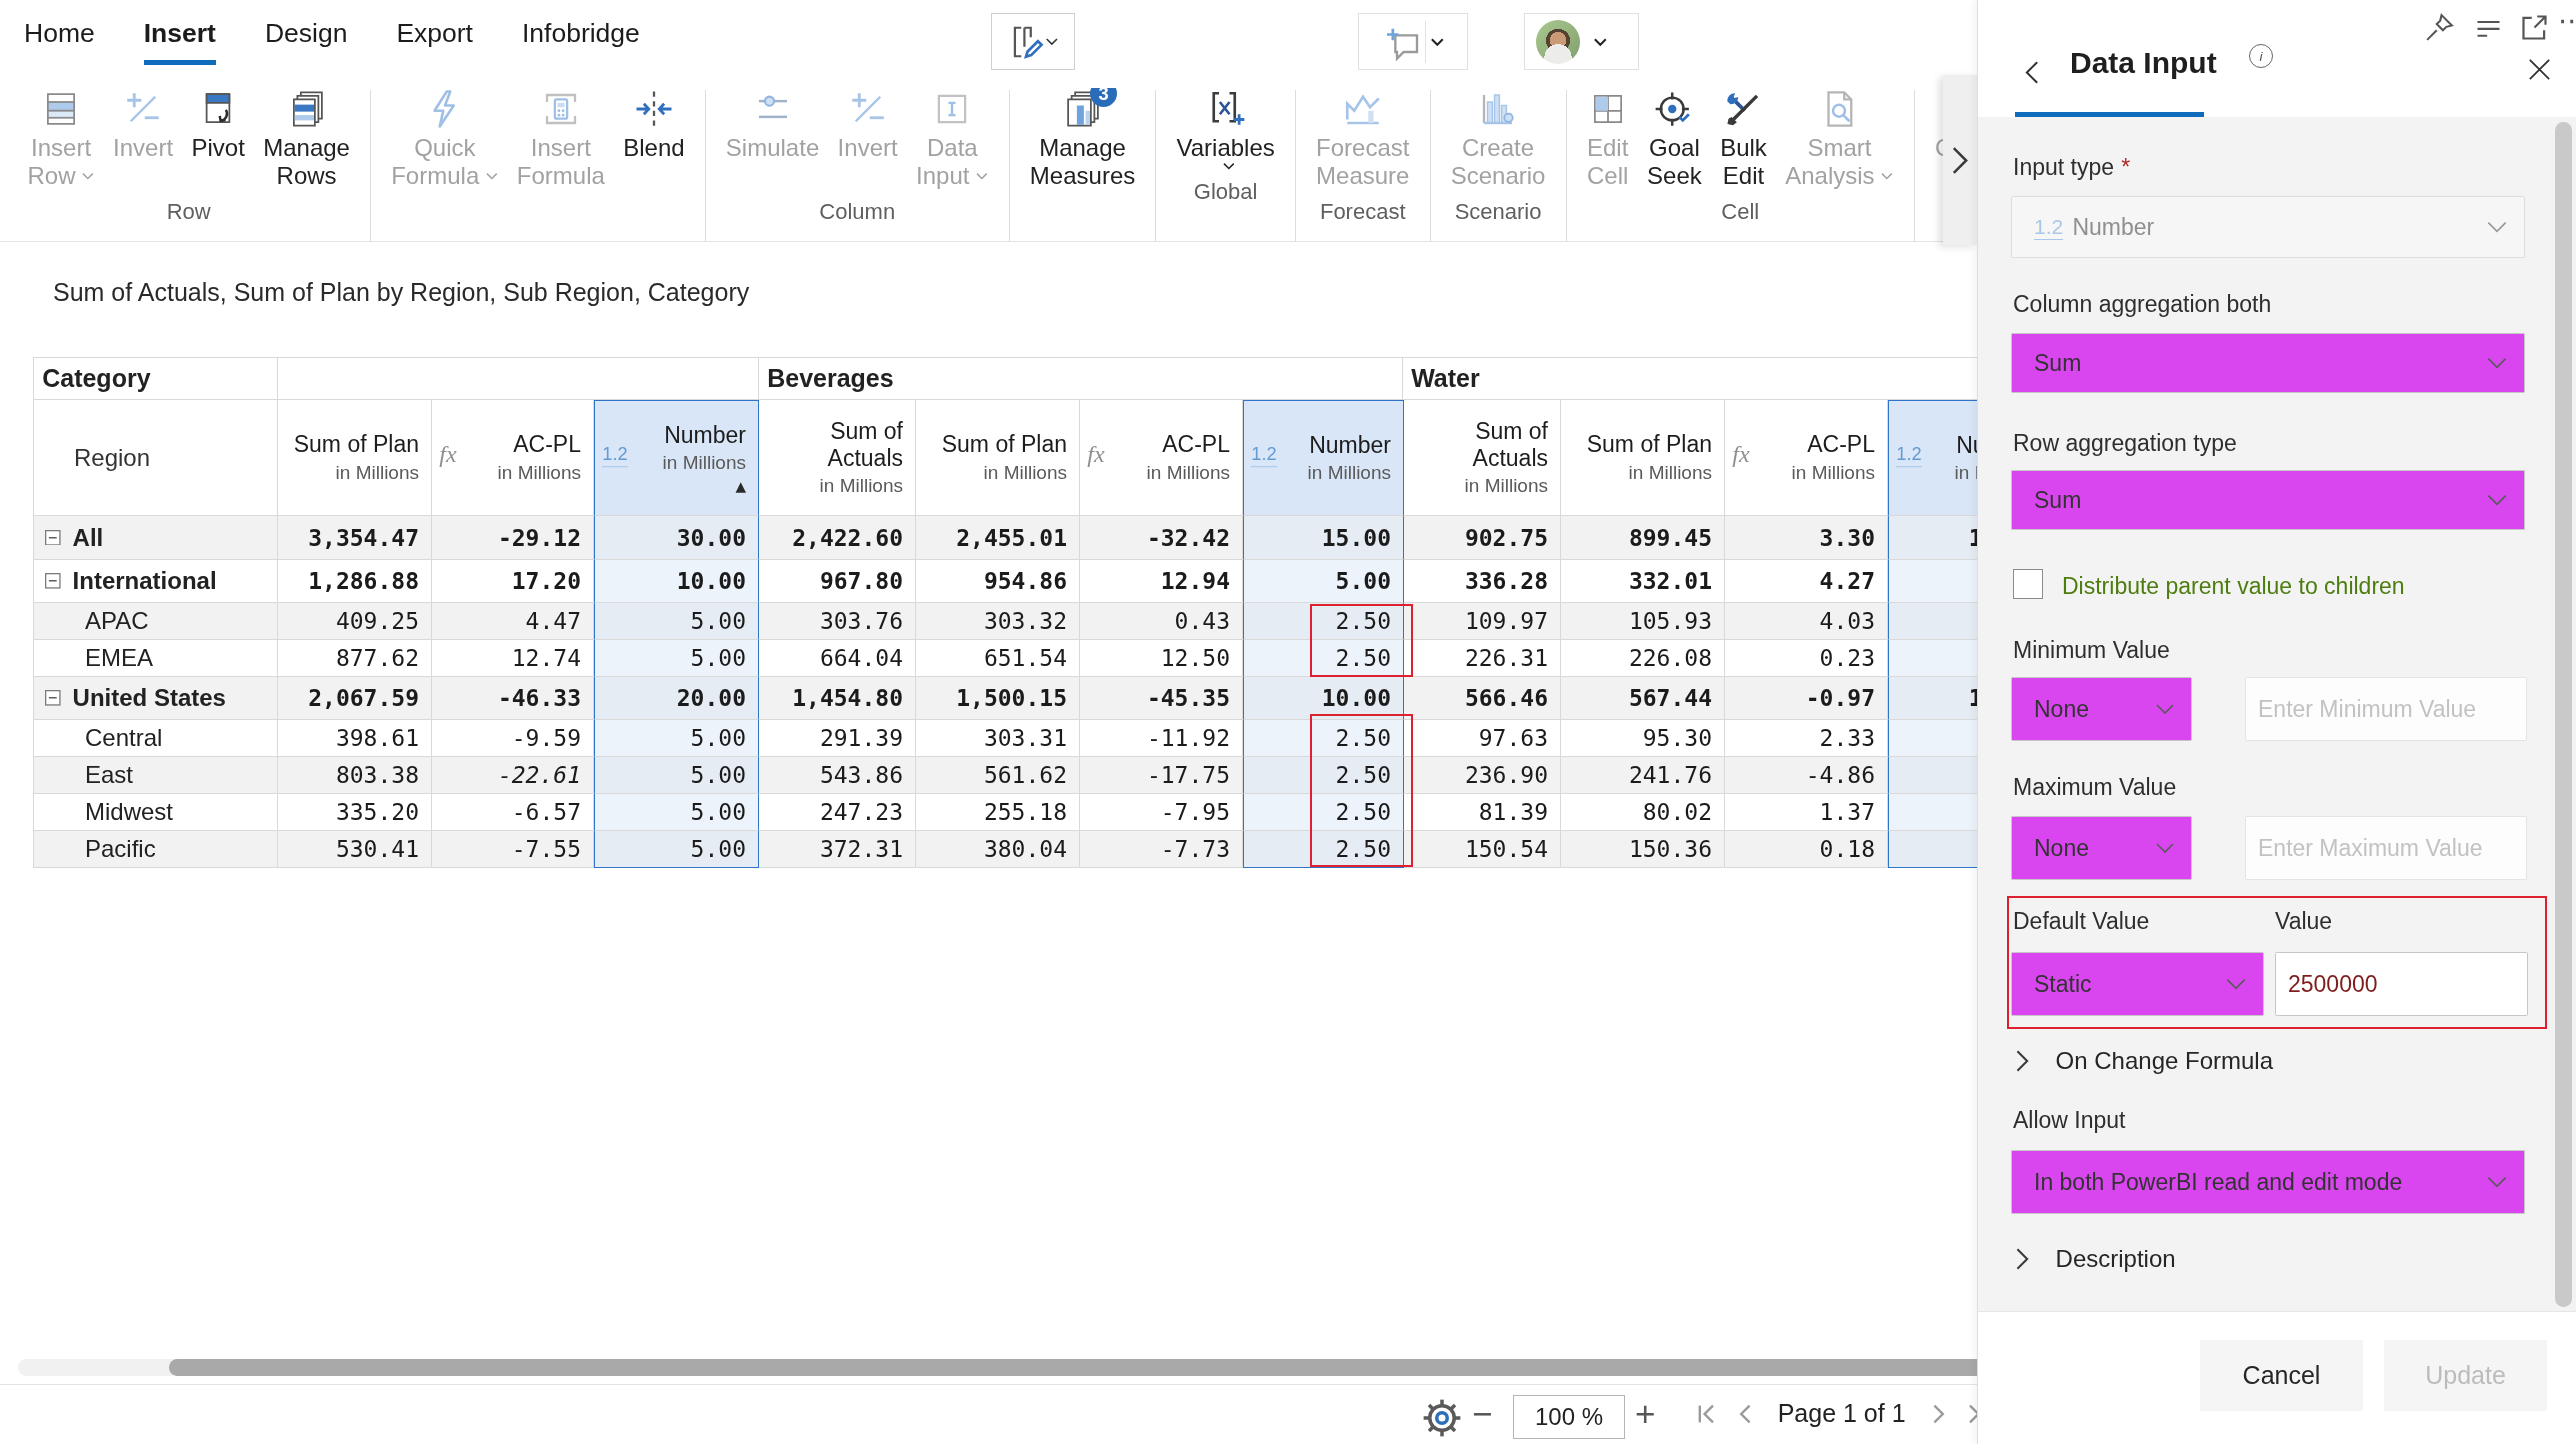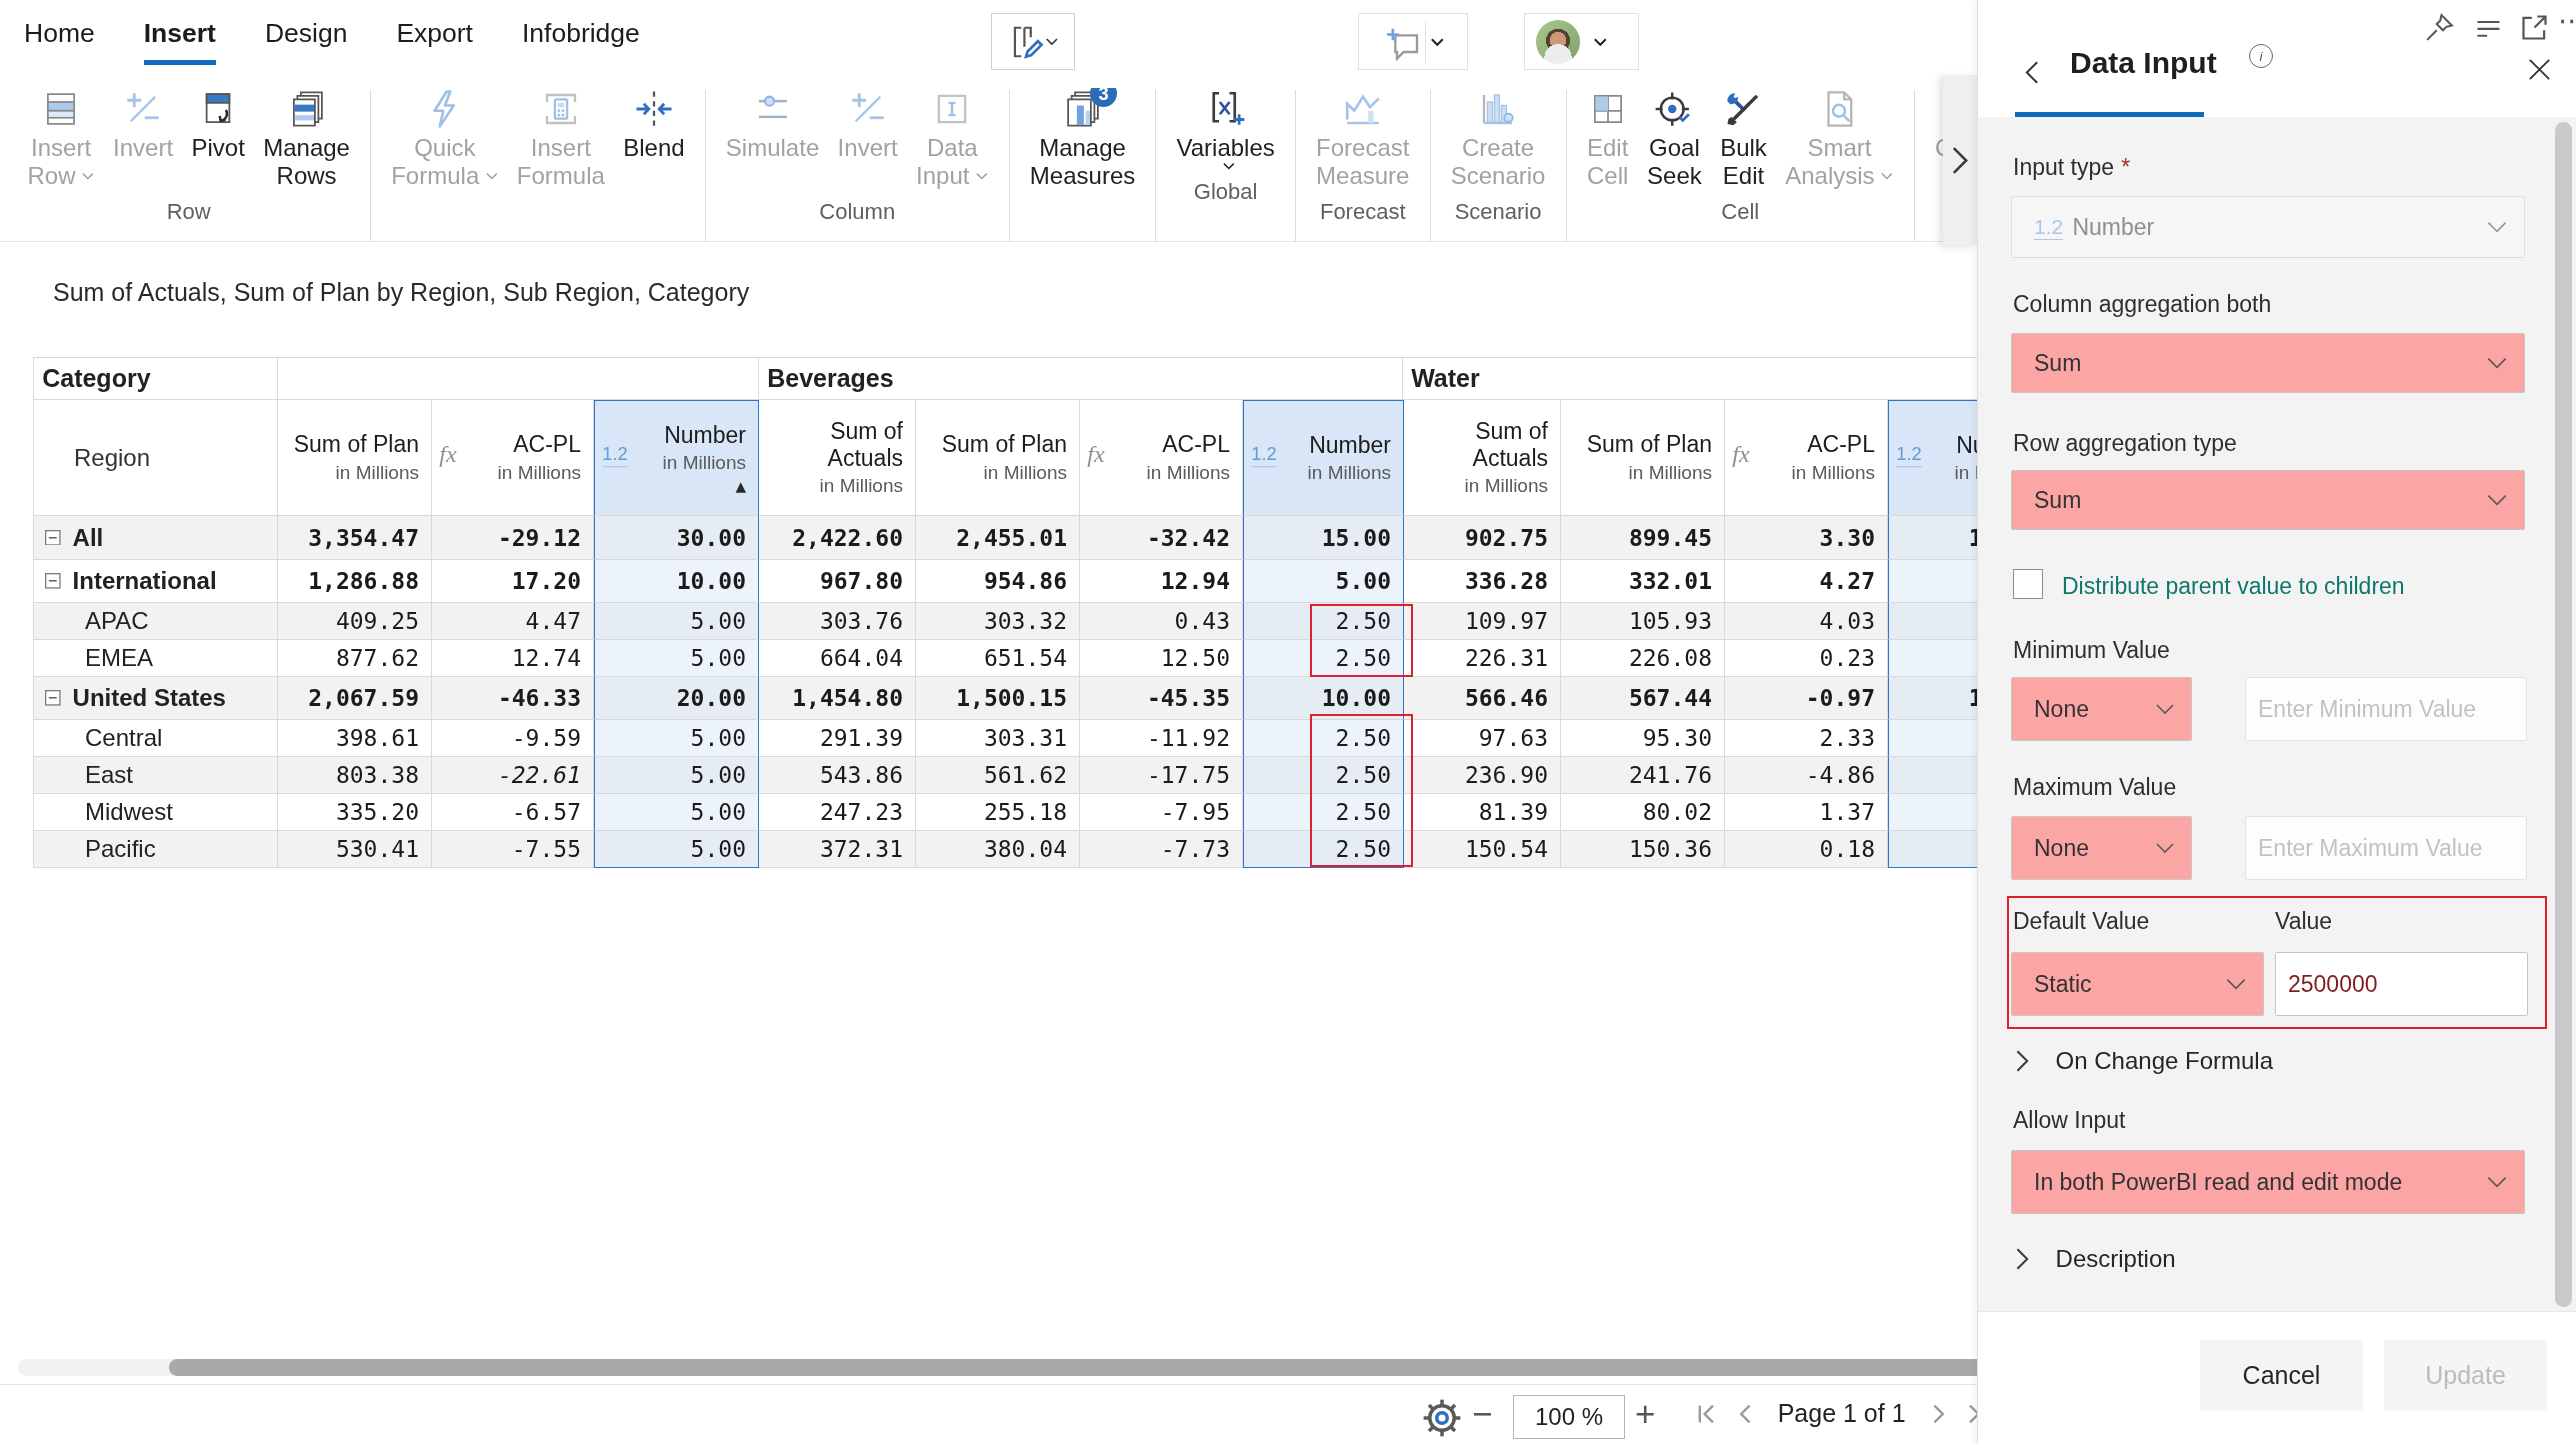--- a/index.html
+++ b/index.html
@@ -96,31 +96,31 @@
   .picon{position:absolute;top:11px;color:#555;cursor:pointer}
   .pback{position:absolute;left:42px;top:57px;cursor:pointer}
   .ptitle{position:absolute;left:92px;top:46px;margin:0;font-size:30px;font-weight:600;color:#1f1f1f;white-space:nowrap}
   .pinfo{position:absolute;left:271px;top:44px;width:22px;height:22px;border:0.9px solid #666;border-radius:50%;
          font-size:13.7px;color:#555;display:flex;align-items:center;justify-content:center;font-style:italic;cursor:pointer}
   .pclose{position:absolute;left:547px;top:55px;cursor:pointer}
   .pbar{position:absolute;left:37px;top:112px;width:189px;height:5.5px;background:#0f6cbd}
   .pbody{position:absolute;left:0;top:117px;width:100%;height:1194px;background:#f3f3f3}
   .plabel{position:absolute;left:35px;font-size:23px;color:#2e2e2e;white-space:nowrap}
   .req{color:#b22a2a;margin-left:7.3px}
-  .pfield{position:absolute;background:#fca5a5;border:0.9px solid #c6c6c6;border-radius:1.8px;display:flex;align-items:center;
+  .pfield{position:absolute;background:#d946ef;border:0.9px solid #c6c6c6;border-radius:1.8px;display:flex;align-items:center;
           padding:0 51px 0 22px;font-size:23px;color:#333;box-sizing:border-box;cursor:pointer;white-space:nowrap;overflow:hidden}
   .pfield .fchev{position:absolute;right:16.5px;top:50%;transform:translateY(-50%);display:flex}
   .pfield.disabled{background:#f6f6f6;border-color:#dddddd;color:#8f8f8f;cursor:default}
   .prefix12{color:#a9c7e8;border-bottom:1.8px solid #a9c7e8;margin-right:9.2px;font-size:21px}
   .pinput{position:absolute;box-sizing:border-box;border:0.9px solid #e3e3e3;background:#fdfdfd;font-size:23px;
           padding:0 12px;color:#7f1d1d;font-family:Liberation Sans, sans-serif;border-radius:1.8px;outline:none}
   .pinput::placeholder{color:#c2c2c2}
   .pinput.enabled{background:#fff;border-color:#c6c6c6}
   .cbox{position:absolute;left:35px;width:30px;height:30px;background:#fff;border:1.8px solid #8b8b8b;box-sizing:border-box;cursor:pointer}
-  .cblabel{position:absolute;left:84px;font-size:23px;color:#0f766e;white-space:nowrap}
+  .cblabel{position:absolute;left:84px;font-size:23px;color:#4d7c0f;white-space:nowrap}
   .p-redbox{position:absolute;left:29px;top:896px;width:540px;height:133px;border:2.7px solid #de1f2e;box-sizing:border-box;pointer-events:none}
   .pexp{position:absolute;display:flex;align-items:center;cursor:pointer}
   .pexp .xchev{margin-right:26px;display:flex}
   .pexp .xlabel{font-size:24px;color:#262626;white-space:nowrap}
   .pscroll{position:absolute;left:577px;top:122px;width:16.5px;height:1185px;background:#c9c9c9;border-radius:8.2px}
   .pfoot{position:absolute;left:0;top:1311px;width:100%;height:134px;background:#fff;border-top:0.9px solid #e6e6e6}
   .pbtn{position:absolute;top:27.5px;width:163px;height:71px;border:none;background:#f5f5f5;font-size:25px;
         font-family:"Liberation Sans",sans-serif;color:#262626;cursor:pointer}
   .pbtn.update{color:#bcbcbc;left:406px;cursor:default}
   .pbtn.cancel{left:222px}

